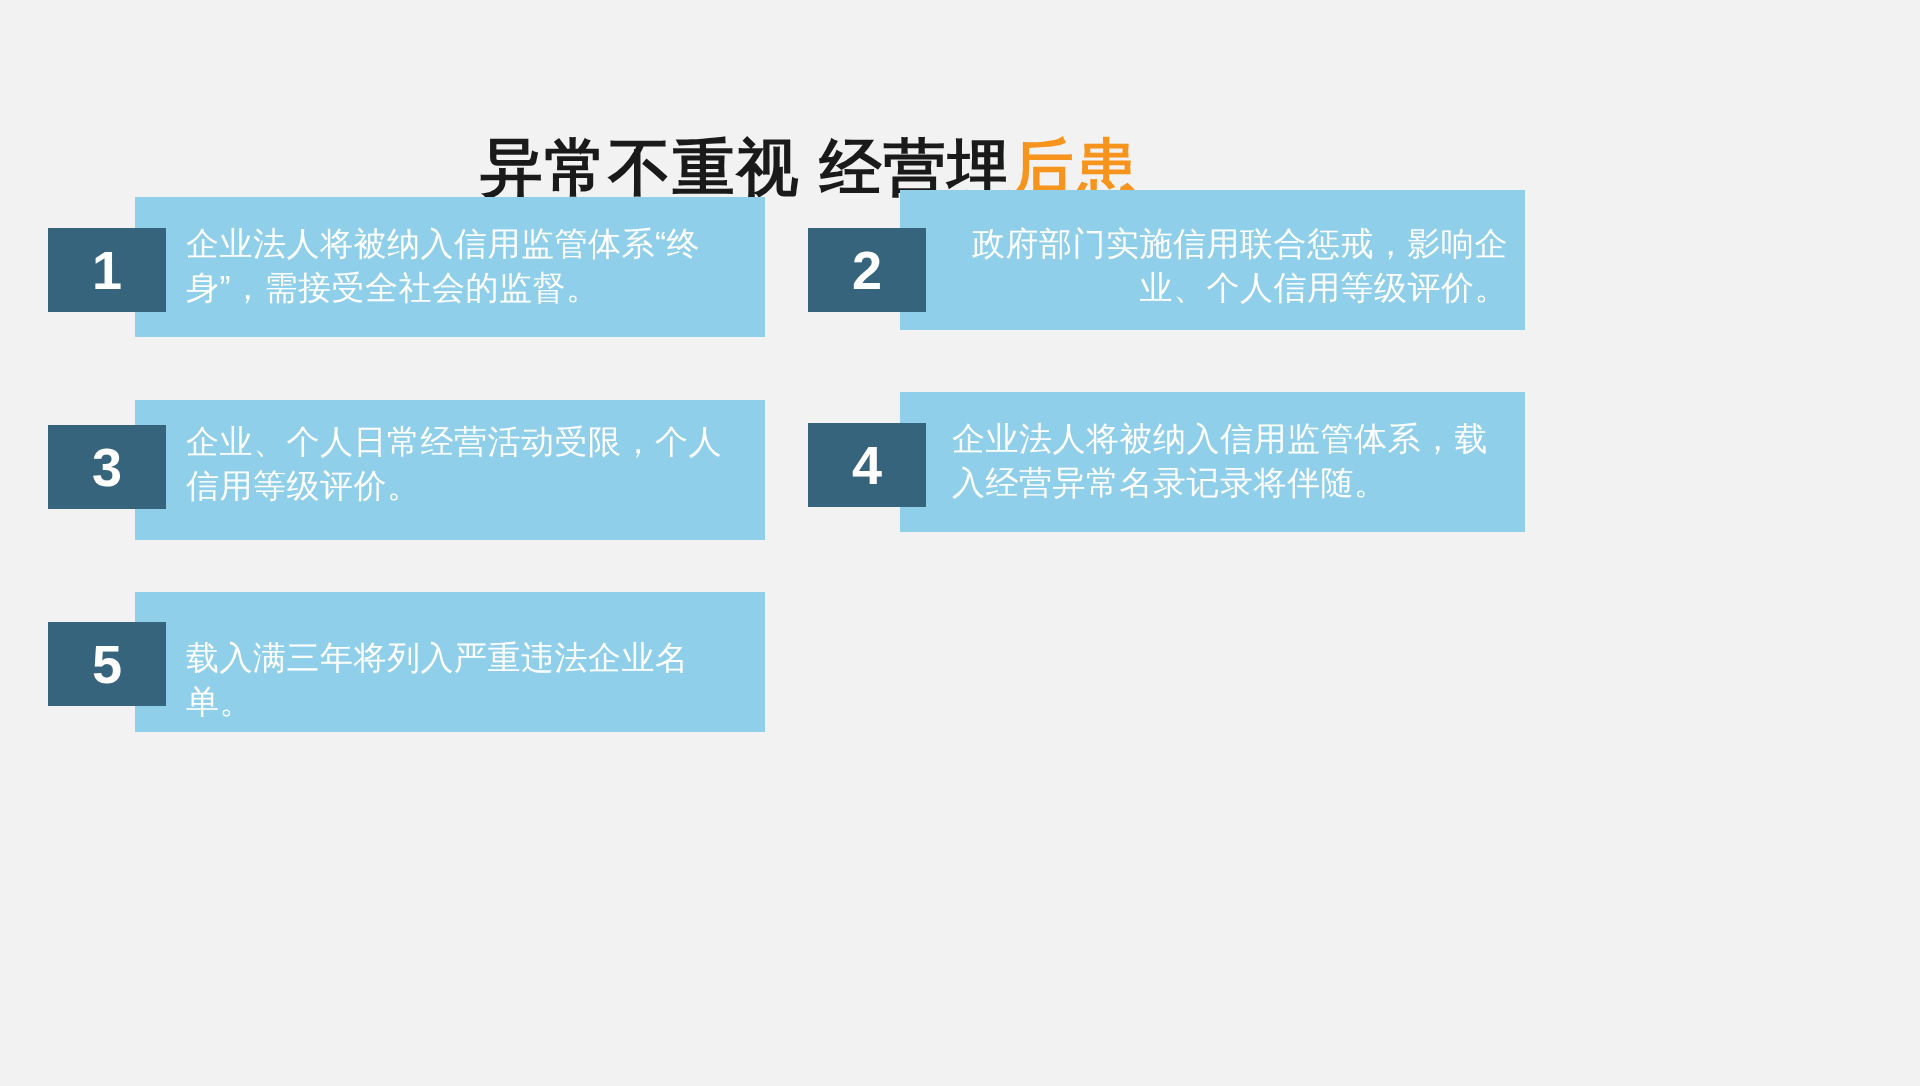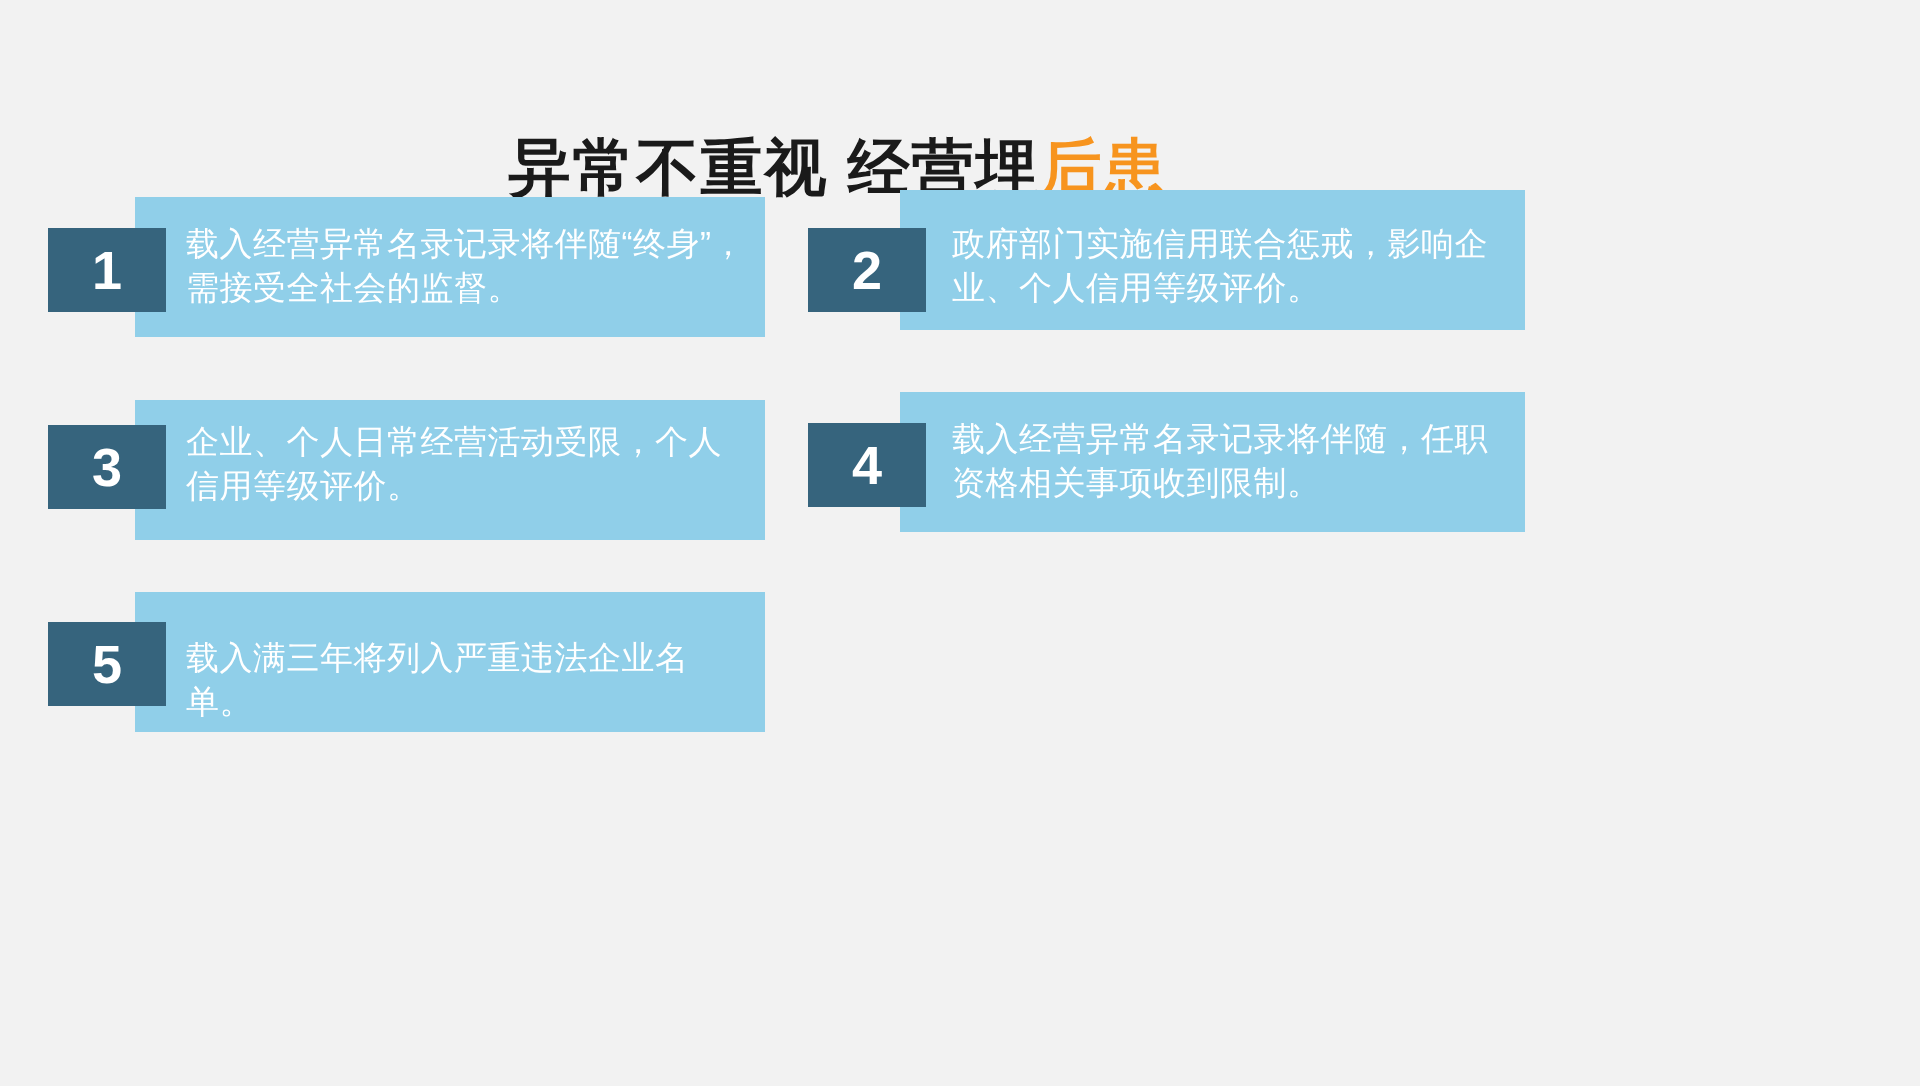--- a/index.html
+++ b/index.html
@@ -15,21 +15,20 @@
     position: relative;
   }
 
   
   #title-wrap {
     position: absolute;
     left: 0;
     top: 92px;
     width: 1620px;
     text-align: center;
-    padding-left: 28px;
   }
   #page-title {
     display: inline-block;
     font-size: 62px;
     font-weight: 700;
     letter-spacing: 2px;
     color: #1a1a1a;
     line-height: 1.1;
     white-space: nowrap;
   }
@@ -82,21 +81,21 @@
   .col-right .card-badge { left: 808px; width: 118px; height: 84px; }
   .col-right .card-text  { left: 952px; width: 556px; }
 
   
   #card-1 .card-panel { top: 197px; height: 140px; }
   #card-1 .card-badge { top: 228px; }
   #card-1 .card-text  { top: 222px; }
 
   #card-2 .card-panel { top: 190px; height: 140px; }
   #card-2 .card-badge { top: 228px; }
-  #card-2 .card-text  { top: 222px; }
+  #card-2 .card-text  { top: 222px; text-align: right; }
 
   
   #card-3 .card-panel { top: 400px; height: 140px; }
   #card-3 .card-badge { top: 425px; }
   #card-3 .card-text  { top: 420px; }
 
   #card-4 .card-panel { top: 392px; height: 140px; }
   #card-4 .card-badge { top: 423px; }
   #card-4 .card-text  { top: 417px; }
 
@@ -110,39 +109,39 @@
 
 <div id="title-wrap">
   <h1 id="page-title"><span>异常不重视 经营埋</span><span class="accent">后患</span></h1>
 </div>
 
 <div id="cards">
 
   <div class="card col-left" id="card-1">
     <div class="card-panel"></div>
     <div class="card-badge">1</div>
-    <div class="card-text">载入经营异常名录记录将伴随“终身”，需接受全社会的监督。</div>
+    <div class="card-text">企业法人将被纳入信用监管体系“终身”，需接受全社会的监督。</div>
   </div>
 
   <div class="card col-right" id="card-2">
     <div class="card-panel"></div>
     <div class="card-badge">2</div>
     <div class="card-text">政府部门实施信用联合惩戒，影响企业、个人信用等级评价。</div>
   </div>
 
   <div class="card col-left" id="card-3">
     <div class="card-panel"></div>
     <div class="card-badge">3</div>
     <div class="card-text">企业、个人日常经营活动受限，个人信用等级评价。</div>
   </div>
 
   <div class="card col-right" id="card-4">
     <div class="card-panel"></div>
     <div class="card-badge">4</div>
-    <div class="card-text">载入经营异常名录记录将伴随，任职资格相关事项收到限制。</div>
+    <div class="card-text">企业法人将被纳入信用监管体系，载入经营异常名录记录将伴随。</div>
   </div>
 
   <div class="card col-left" id="card-5">
     <div class="card-panel"></div>
     <div class="card-badge">5</div>
     <div class="card-text">载入满三年将列入严重违法企业名单。</div>
   </div>
 
 </div>
 

